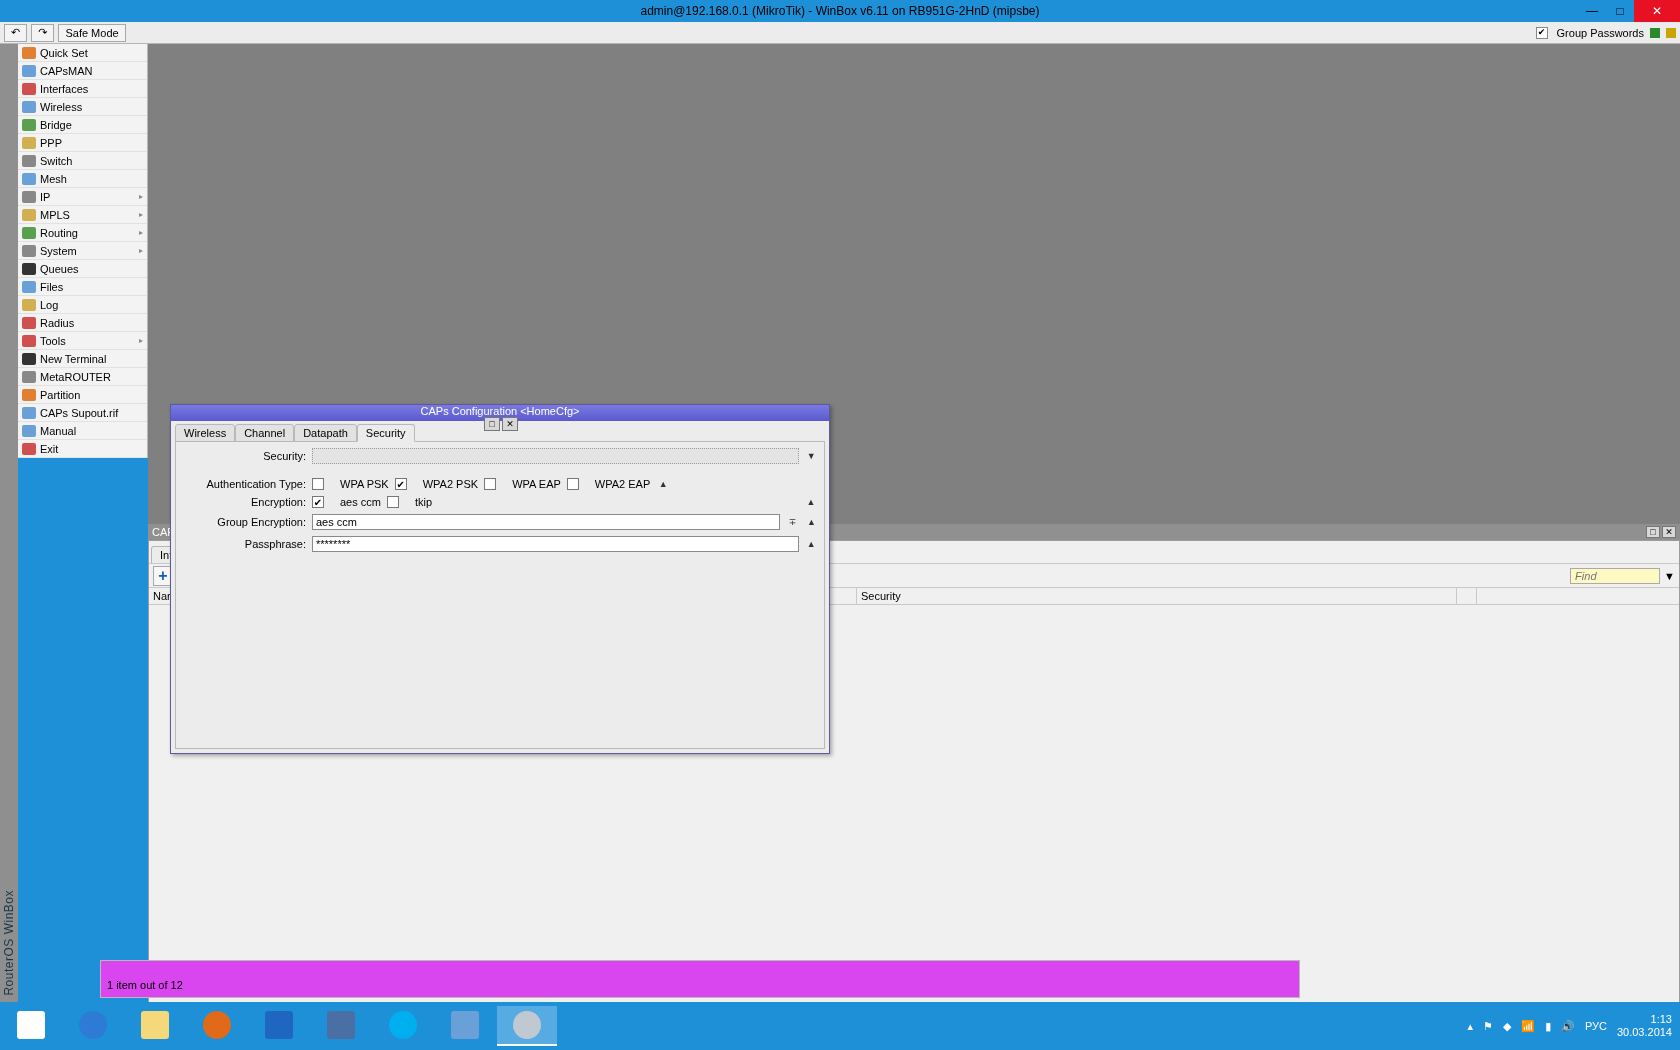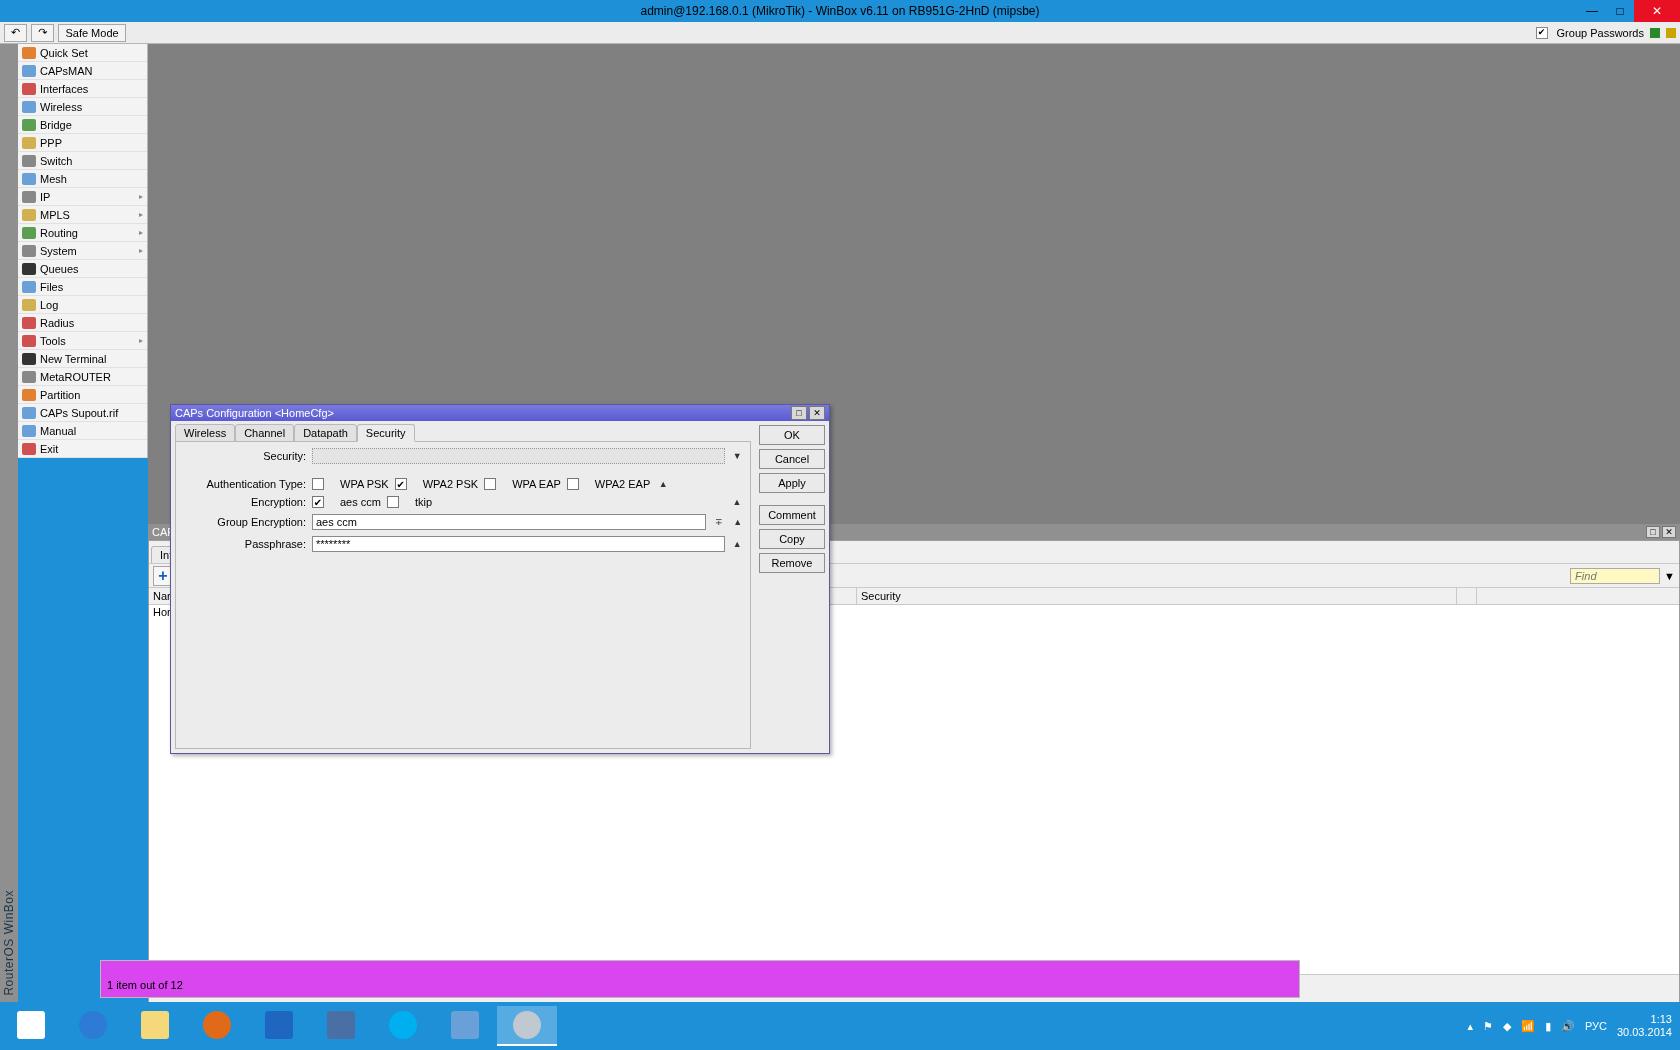--- a/index.html
+++ b/index.html
@@ -45,21 +45,21 @@
 .capwin .hdr div { border-right:1px solid #c9c9c9; padding:2px 4px; font-size:11px;}
 .capwin .rows { background:#fff; height:370px; border-bottom:1px solid #c9c9c9; }
 .capwin .row { height:16px; display:flex; }
 .capwin .row div { border-right:1px solid transparent; padding:1px 4px; font-size:11px; }
 .capwin .status { position:absolute; bottom:0; height:18px; border-top:1px solid #c9c9c9; padding:2px 6px; font-size:11px; left:0; right:0; }
 
 .hidden-status { position:absolute; left:100px; top:960px; height:26px; width:1200px; background:#d946ef; border:1px solid #b9b9b9; padding:18px 6px; font-size:11px; }
 
 
 .dlg { position:absolute; left:170px; top:404px; width:660px; background:#ececec; border:1px solid #5a5a9a; box-shadow:2px 2px 4px rgba(0,0,0,.3); }
-.dlg .dlg-titlebar { height:16px; background:linear-gradient(#7a7ae0,#5a5ad0); color:#fff; display:flex; align-items:center; padding:0 4px; font-size:11px; justify-content:space-between;}
+.dlg .dlg-titlebar { height:16px; background:linear-gradient(#7a7ae0,#5a5ad0); color:#fff; display:flex; align-items:center; padding:0 4px; font-size:11px; justify-content:space-between;flex-direction:column;}
 .dlg .dlg-titlebar .btns { display:flex; gap:0;}
 .dlg .dlg-titlebar .btns div { width:16px;height:14px;background:#d8d8d8;border:1px solid #777; color:#000; display:flex;align-items:center;justify-content:center; font-size:9px; margin-left:2px;}
 .dlg .dlg-body { display:flex; }
 .dlg .dlg-left { flex:1; padding:0; }
 .dlg .dlg-right { width:74px; padding:4px; border-left:0; display:flex; flex-direction:column; gap:4px;}
 .dlg .dlg-right button { height:20px; border:1px solid #8e8e8e; background:#eaeaea; font-size:11px;}
 .dlg .dlg-tabs { height:20px; display:flex; align-items:flex-end; padding:2px 4px 0 4px; }
 .dlg .dlg-tab { border:1px solid #b9b9b9; background:#e2e2e2; padding:2px 8px; font-size:11px; border-radius:3px 3px 0 0; margin-right:0; position:relative; top:1px;}
 .dlg .dlg-tab.active { background:#ececec; border-bottom:1px solid #ececec; }
 .dlg .dlg-form { border:1px solid #b9b9b9; margin:0 4px 4px 4px; padding:6px 6px 90px 6px; background:#ececec; height:308px;}
@@ -238,25 +238,20 @@
           <div style="width: 60px;"></div>
           <div style="width: 60px;"></div>
           <div style="width: 60px;"></div>
           <div style="width: 60px;"></div>
           <div style="width: 80px;">VLAN Mo...</div>
           <div style="width: 70px;">VLAN ID</div>
           <div style="width: 40px;"></div>
           <div style="width: 600px;">Security</div>
           <div style="width: 20px;"></div>
         </div>
-      <div class="rows">
-        <div class="row">
-          <div style="width:38px">Hor</div>
-        </div>
-      </div>
       <div class="status">1 item</div>
     </div>
   </div>
 
 </div>
 
 <div class="hidden-status">1 item out of 12</div>
 
 <div class="dlg">
   <div class="dlg-titlebar">
@@ -338,29 +333,20 @@
           <div class="field">
             <input type="text" value="********" style="">
             <span class="tri">▲</span>
           </div>
         </div>
 
         <div style="height:8px"></div>
 
 
       </div>
-    </div>
-    <div class="dlg-right">
-      <button>OK</button>
-      <button>Cancel</button>
-      <button>Apply</button>
-      <div style="height:4px"></div>
-      <button>Comment</button>
-      <button>Copy</button>
-      <button>Remove</button>
     </div>
   </div>
 </div>
 
 <div class="taskbar">
   <div class="tbtn">
       <span class="dummy-taskbar-icon" style="background:#fff"></span>
     </div>
   <div class="tbtn">
       <span class="dummy-taskbar-icon" style="background:#2e7bd6;border-radius:50%"></span>

